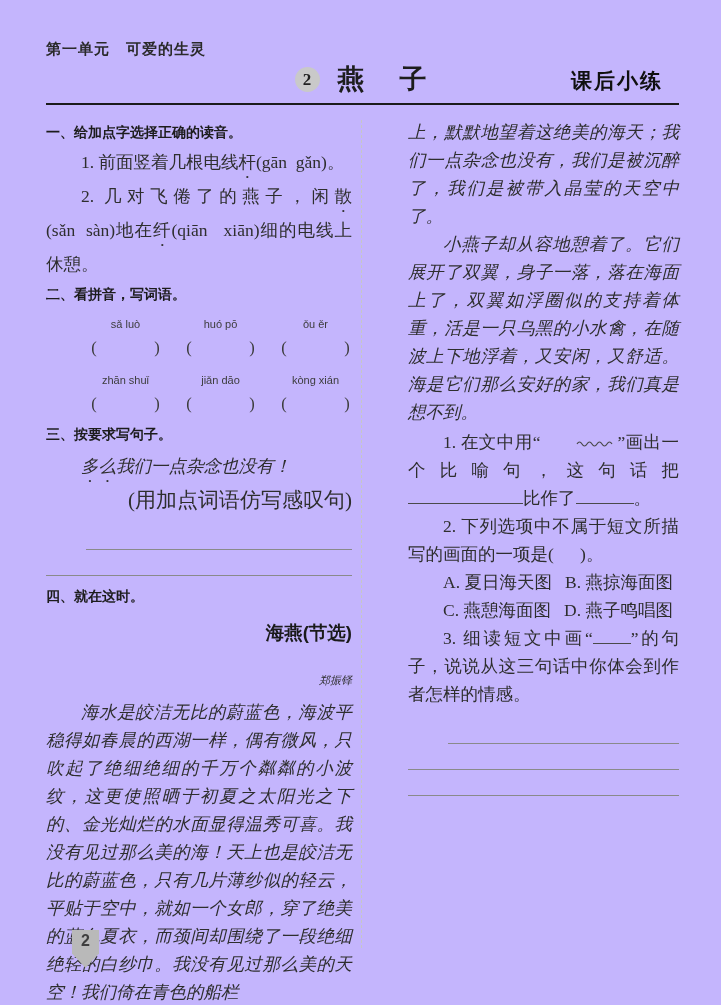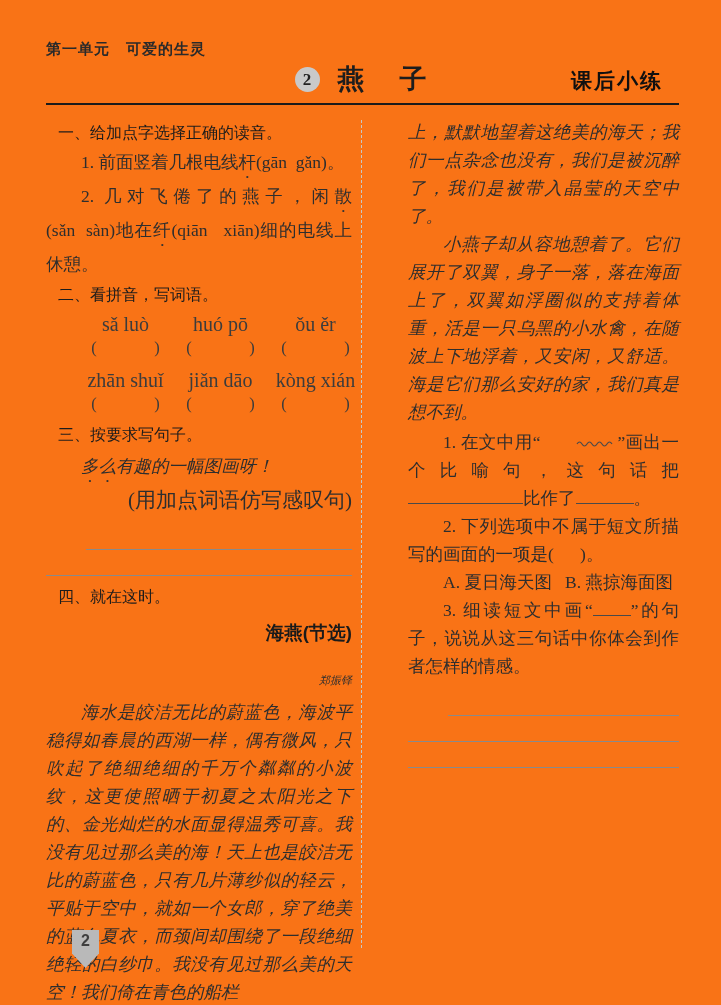--- a/index.html
+++ b/index.html
@@ -1,21 +1,21 @@
 <!DOCTYPE html>
 <html><head>
 <meta charset="utf-8">
 <style>
   * { box-sizing: border-box; }
   html,body { margin:0; padding:0; background:#e8e8e8; }
   .page {
     position:relative;
     width:721px; height:1005px;
     margin:0 auto;
-    background:#f97316;
+    background:#c4b5fd;
     color:#2e2e2e;
     font-family:"Liberation Serif","DejaVu Serif",serif;
     overflow:hidden;
   }
 
   
   .header { padding:40px 42px 0 46px; }
   .unit-label {
     font-family:"Liberation Sans","DejaVu Sans",sans-serif;
     font-weight:bold; font-size:15px; color:#2a2a2a; letter-spacing:1px;
@@ -37,21 +37,21 @@
   }
   .header-rule { margin-top:5px; border-bottom:2.5px solid #1b1b1b; }
 
   
   .columns { display:flex; padding:13px 42px 0 46px; align-items:stretch; }
   .col-left  { width:306px; flex:none; }
   .col-divider { flex:none; border-left:1px dashed #c6c6c6; margin:2px 10px 0 9px; height:828px; }
   .col-right { flex:1; min-width:0;margin-left:36px; }
 
   p { margin:0; font-size:17.5px; line-height:28px; text-align:justify; }
-  .heading { font-weight:normal; font-size:16px; color:#1c1c1c; line-height:30px;margin-left:12px; }
+  .heading { font-weight:bold; font-size:14px; color:#1c1c1c; line-height:30px; }
   .item { text-indent:2em; }
   .kai { font-style:italic; }
 
   .dotted {
     -webkit-text-emphasis:filled dot #333;
     -webkit-text-emphasis-position:under right;
     text-emphasis:filled dot #333;
     text-emphasis-position:under right;
   }
   .ul-sentence {
@@ -60,22 +60,22 @@
     text-decoration-color:#3a3a3a;
     text-underline-offset:5px;
   }
 
   
   .pinyin-grid {
     display:grid; grid-template-columns:95px 95px 95px;
     margin-left:32px; text-align:center;
   }
   .py {
-    font-family:Liberation Serif, serif;
-    font-size:20px; color:#3c3c3c; line-height:24px; white-space:nowrap;
+    font-family:Liberation Sans, sans-serif;
+    font-size:11px; color:#3c3c3c; line-height:24px; white-space:nowrap;
   }
   .paren { font-size:16.5px; color:#3c3c3c; line-height:24px; white-space:nowrap; }
   .py-gap { height:8px; }
 
   .hint { text-align:right; text-indent:0; font-size:21px; }
 
   .ans-line { border-bottom:1.5px solid #8a8a8a; height:26px; }
   .ans-line.indent { margin-left:40px; }
   .ans-block { margin-top:10px; }
 
@@ -147,21 +147,21 @@
         <div class="py">zhān shuǐ</div>
         <div class="py">jiǎn dāo</div>
         <div class="py">kòng xián</div>
         <div class="paren">(&nbsp;&nbsp;&nbsp;&nbsp;&nbsp;&nbsp;&nbsp;&nbsp;&nbsp;&nbsp;&nbsp;&nbsp;&nbsp;&nbsp;)</div>
         <div class="paren">(&nbsp;&nbsp;&nbsp;&nbsp;&nbsp;&nbsp;&nbsp;&nbsp;&nbsp;&nbsp;&nbsp;&nbsp;&nbsp;&nbsp;)</div>
         <div class="paren">(&nbsp;&nbsp;&nbsp;&nbsp;&nbsp;&nbsp;&nbsp;&nbsp;&nbsp;&nbsp;&nbsp;&nbsp;&nbsp;&nbsp;)</div>
       </div>
 
       <p class="heading mt4">三、按要求写句子。</p>
 
-      <p class="item kai mt2"><span class="dotted">多么</span><span>有趣的一幅图画呀！</span></p>
+      <p class="item kai mt2"><span class="dotted">多么</span><span>我们一点杂念也没有！</span></p>
 
       <p class="hint">(用加点词语仿写感叹句)</p>
 
       <div class="ans-block">
         <div class="ans-line indent"></div>
         <div class="ans-line"></div>
       </div>
 
       <p class="heading mt6">四、就在这时。</p>
 
@@ -180,20 +180,21 @@
 
 
       <p class="item kai">小燕子却从容地憩着了。它们展开了双翼，身子一落，落在海面上了，双翼如浮圈似的支持着体重，活是一只乌黑的小水禽，在随波上下地浮着，又安闲，又舒适。海是它们那么安好的家，我们真是想不到。</p>
 
       <p class="item mt2"><span>1. 在文中用“</span><span class="wavy-mark"><svg width="40" height="9" viewBox="0 0 40 9" aria-hidden="true">
               <path d="M1 5 Q3.5 1 6 5 T11 5 T16 5 T21 5 T26 5 T31 5 T36 5" fill="none" stroke="#4a4a4a" stroke-width="1.2"></path>
             </svg></span><span>”画出一个比喻句，这句话把</span><span class="blank w115"></span><span>比作了</span><span class="blank w58"></span><span>。</span></p>
 
       <p class="item">2. 下列选项中不属于短文所描写的画面的一项是(&nbsp;&nbsp;&nbsp;&nbsp;&nbsp;&nbsp;)。</p>
       <p class="item">A. 夏日海天图&nbsp;&nbsp;&nbsp;B. 燕掠海面图</p>
+      <p class="item">C. 燕憩海面图&nbsp;&nbsp;&nbsp;D. 燕子鸣唱图</p>
 
       <p class="item"><span>3. 细读短文中画“</span><span class="blank w38"></span><span>”的句子，说说从这三句话中你体会到作者怎样的情感。</span></p>
 
       <div class="ans-block">
         <div class="ans-line indent"></div>
         <div class="ans-line"></div>
         <div class="ans-line"></div>
       </div>
 
     </div>

